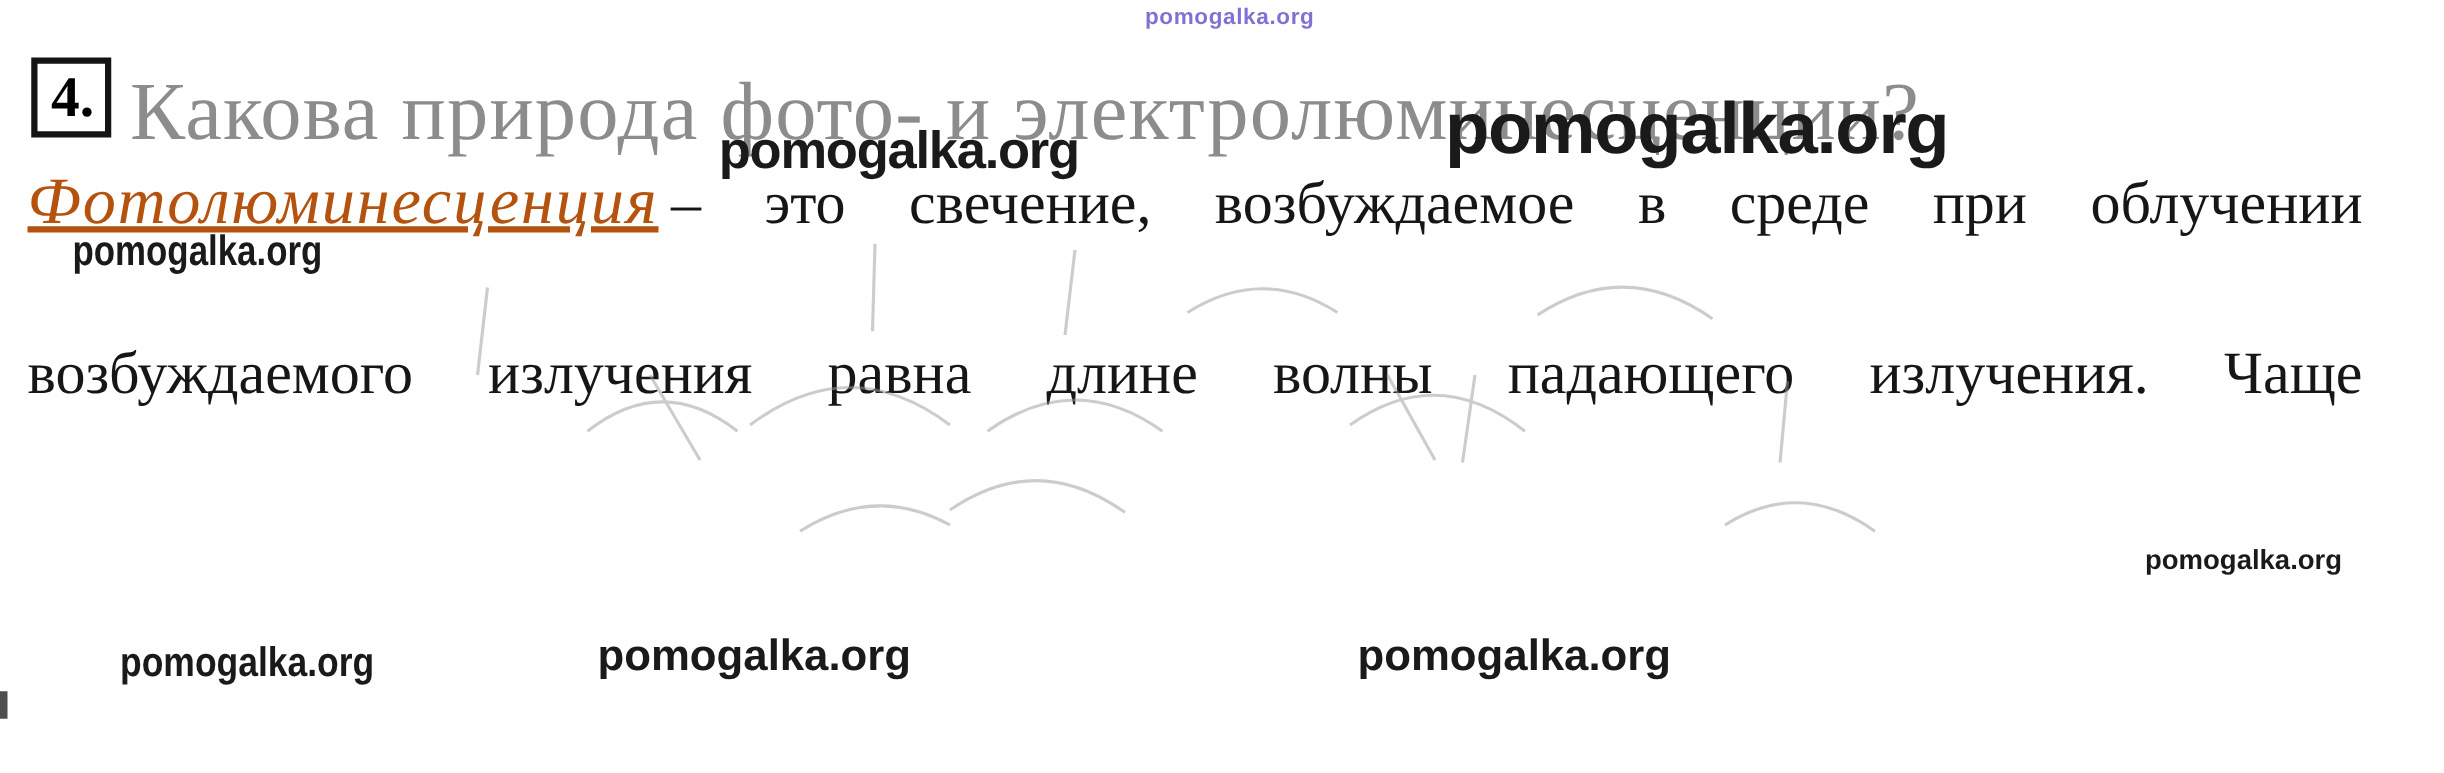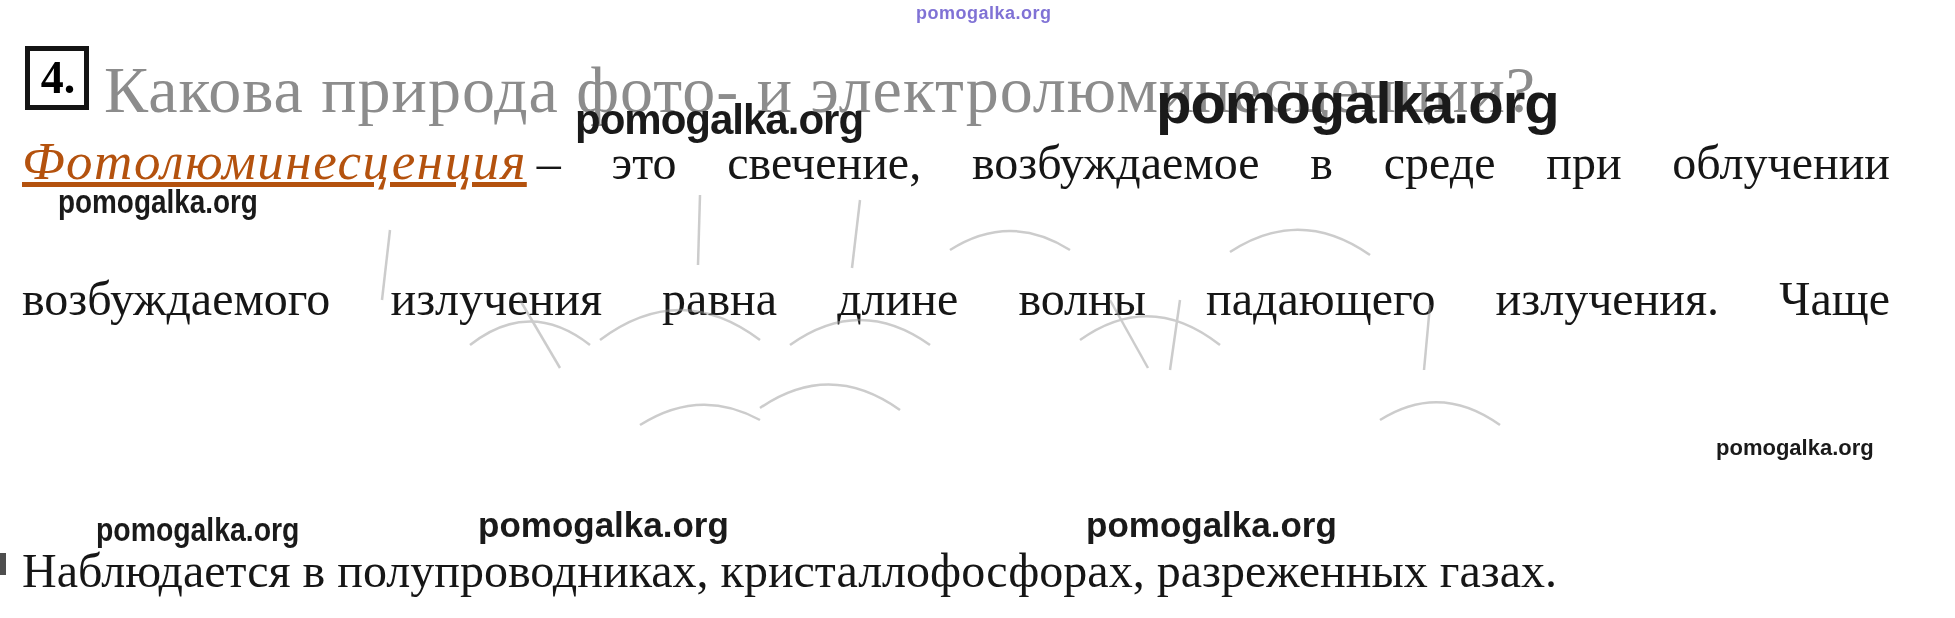--- a/index.html
+++ b/index.html
@@ -82,21 +82,20 @@
   <div class="qbox">
     <span>4.</span>
   </div>
   <div class="qtitle">Какова природа фото- и электролюминесценции?</div>
 
   <div class="line l1 just">
     <span class="term">Фотолюминесценция</span><span class="rest">– это свечение, возбуждаемое в среде при облучении</span>
   </div>
   <div class="line l3 just">возбуждаемого излучения равна длине волны падающего излучения. Чаще</div>
 
-  <div class="line l6">Наблюдается в полупроводниках, кристаллофосфорах, разреженных газах.</div>
 
   <svg class="artifacts" width="1955" height="618">
     <g fill="none" stroke="#9a9a9a" stroke-width="2.5" opacity="0.5">
       <path d="M470 345 Q 530 298 590 345"></path>
       <path d="M600 340 Q 680 280 760 340"></path>
       <path d="M790 345 Q 860 295 930 345"></path>
       <path d="M950 250 Q 1010 212 1070 250"></path>
       <path d="M1080 340 Q 1150 290 1220 345"></path>
       <path d="M1230 252 Q 1300 206 1370 255"></path>
       <path d="M640 425 Q 700 387 760 420"></path>

